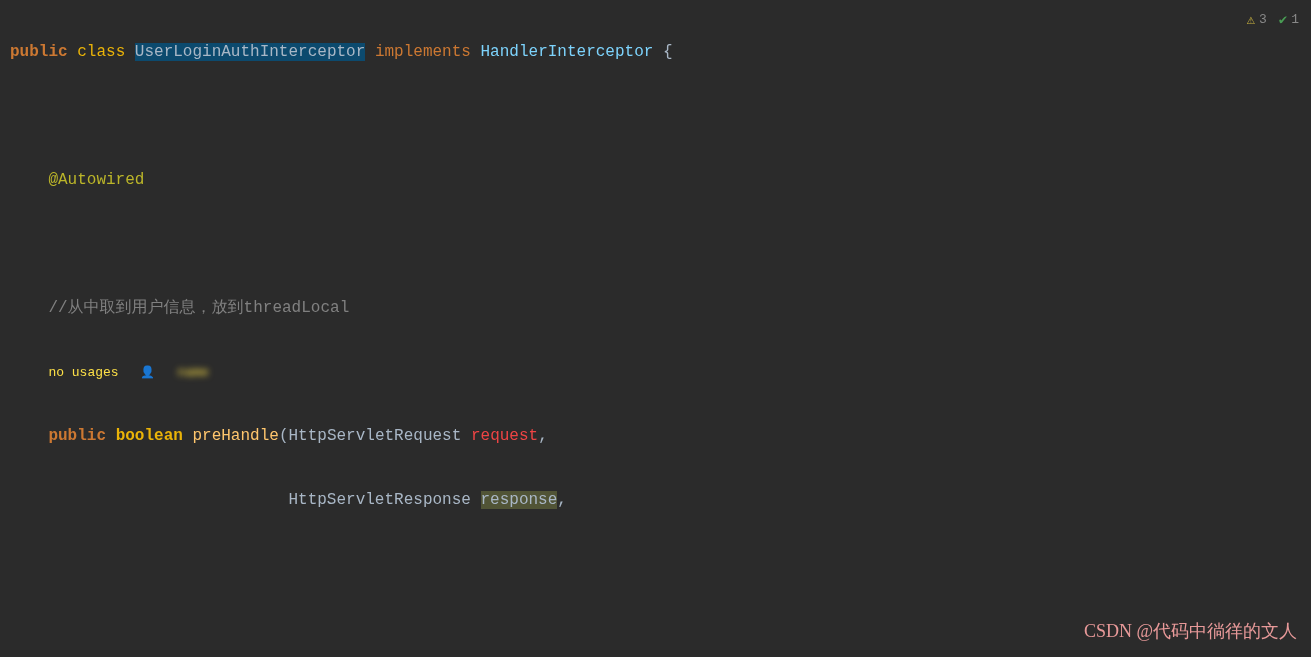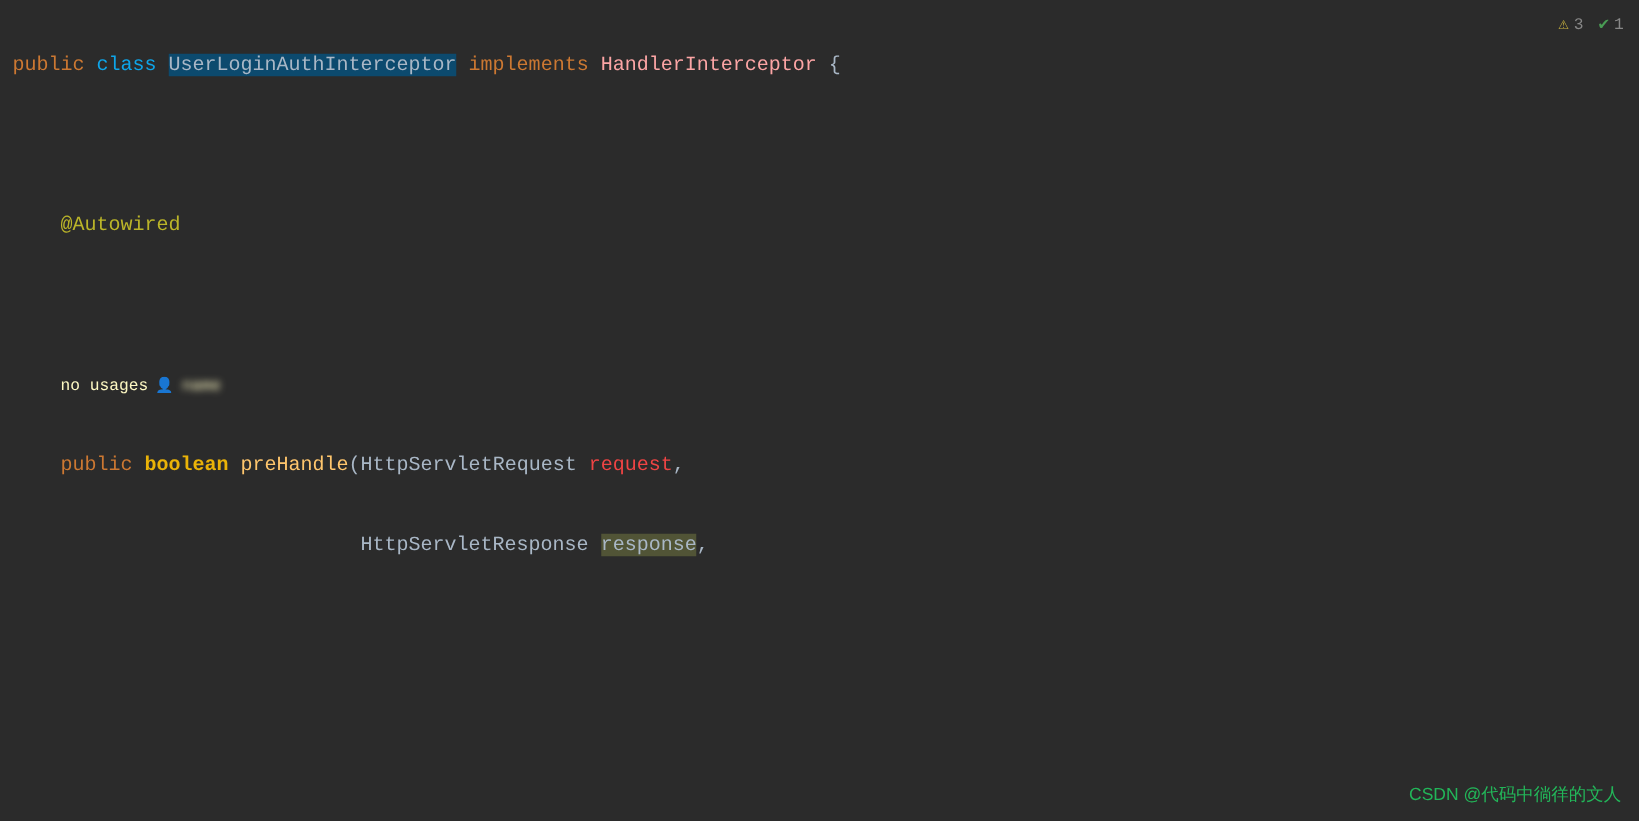--- a/index.html
+++ b/index.html
@@ -38,54 +38,54 @@
       color: #888;
     }
     .warning-icon {
       color: #c9b23f;
       font-size: 14px;
     }
     .check-icon {
       color: #499c54;
       font-size: 14px;
     }
-    .kw-public { color: #cc7832; }
-    .kw-class { color: #0ea5e9; }
+    .kw-public { color: #cc7832; font-weight: bold; }
+    .kw-class { color: #eab308; }
     .kw-implements { color: #cc7832; }
     .kw-private { color: #cc7832; }
     .kw-boolean { color: #eab308; font-weight: bold; }
-    .class-name { color: #fca5a5; }
+    .class-name { color: #7dd3fc; }
     .class-name-hl { background: #0c4a6e; color: #a9b7c6; }
     .annotation { color: #bbb529; margin-top: 26px; }
     .type { color: #a9b7c6; }
     .method-decl { color: #ffc66d; margin-top: 32px; }
     .field { color: #9876aa; }
     .param { color: #ef4444; }
     .param-hl { background: #515436; color: #a9b7c6; font-family: Liberation Mono, monospace; }
     .comment { color: #808080; }
     .brace { color: #a9b7c6; }
     .punct { color: #a9b7c6; }
     .hint { 
-      color: #fef9c3; 
+      color: #fde047; 
       font-size: 13px;
       display: inline-flex;
       align-items: center;
-      gap: 6px;
+      gap: 22px;
       justify-content: center;
     }
     .hint-icon {
       font-size: 12px;
     }
     .watermark {
       position: absolute;
       bottom: 8px;
       right: 14px;
-      color: #22c55e;
-      font-size: 14px;
-      font-family: Liberation Sans, sans-serif;
+      color: #fca5a5;
+      font-size: 18px;
+      font-family: Liberation Serif, serif;
       opacity: 0.9;
     }
     .author-blur {
       filter: blur(3px);
       -webkit-filter: blur(3px);
     }
   </style>
 </head>
 <body>
 
@@ -98,20 +98,21 @@
     <span class="check-icon">✔</span>
     <span>1</span>
   </div>
 </div>
 
 <div class="editor">
 <div><span class="kw-public">public</span> <span class="kw-class">class</span> <span class="class-name-hl">UserLoginAuthInterceptor</span> <span class="kw-implements">implements</span> <span class="class-name">HandlerInterceptor</span> <span class="brace">{</span></div>
 <div>&nbsp;</div>
 <div>    <span class="annotation">@Autowired</span></div>
 <div>&nbsp;</div>
+<div>    <span class="comment">//从中取到用户信息，放到threadLocal</span></div>
 <div>    <span class="hint"><span>no usages</span>  <span class="hint-icon">👤</span> <span class="author-blur">name</span></span></div>
 <div>    <span class="kw-public">public</span> <span class="kw-boolean">boolean</span> <span class="method-decl">preHandle</span><span class="punct">(</span><span class="type">HttpServletRequest</span> <span class="param">request</span><span class="punct">,</span></div>
 <div>                             <span class="type">HttpServletResponse</span> <span class="param-hl">response</span><span class="punct">,</span></div>
 
 
 
 
 
 
 

